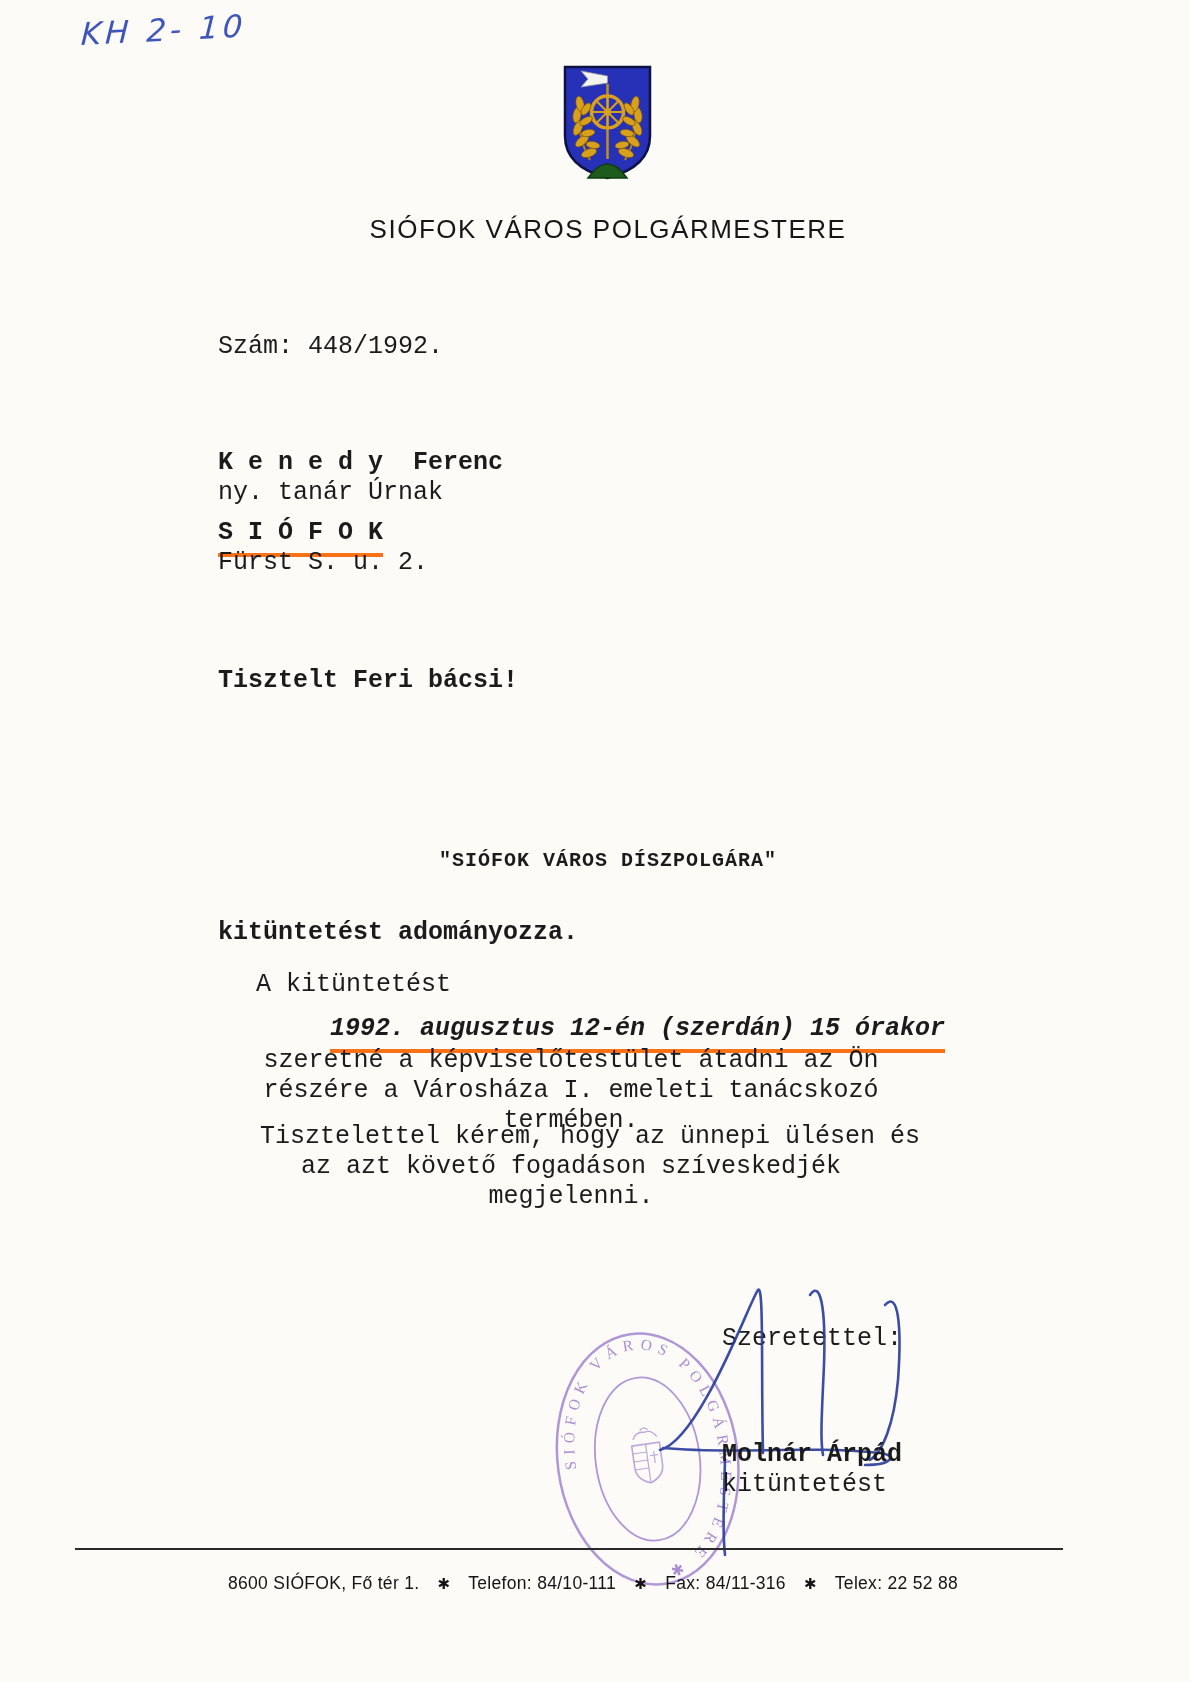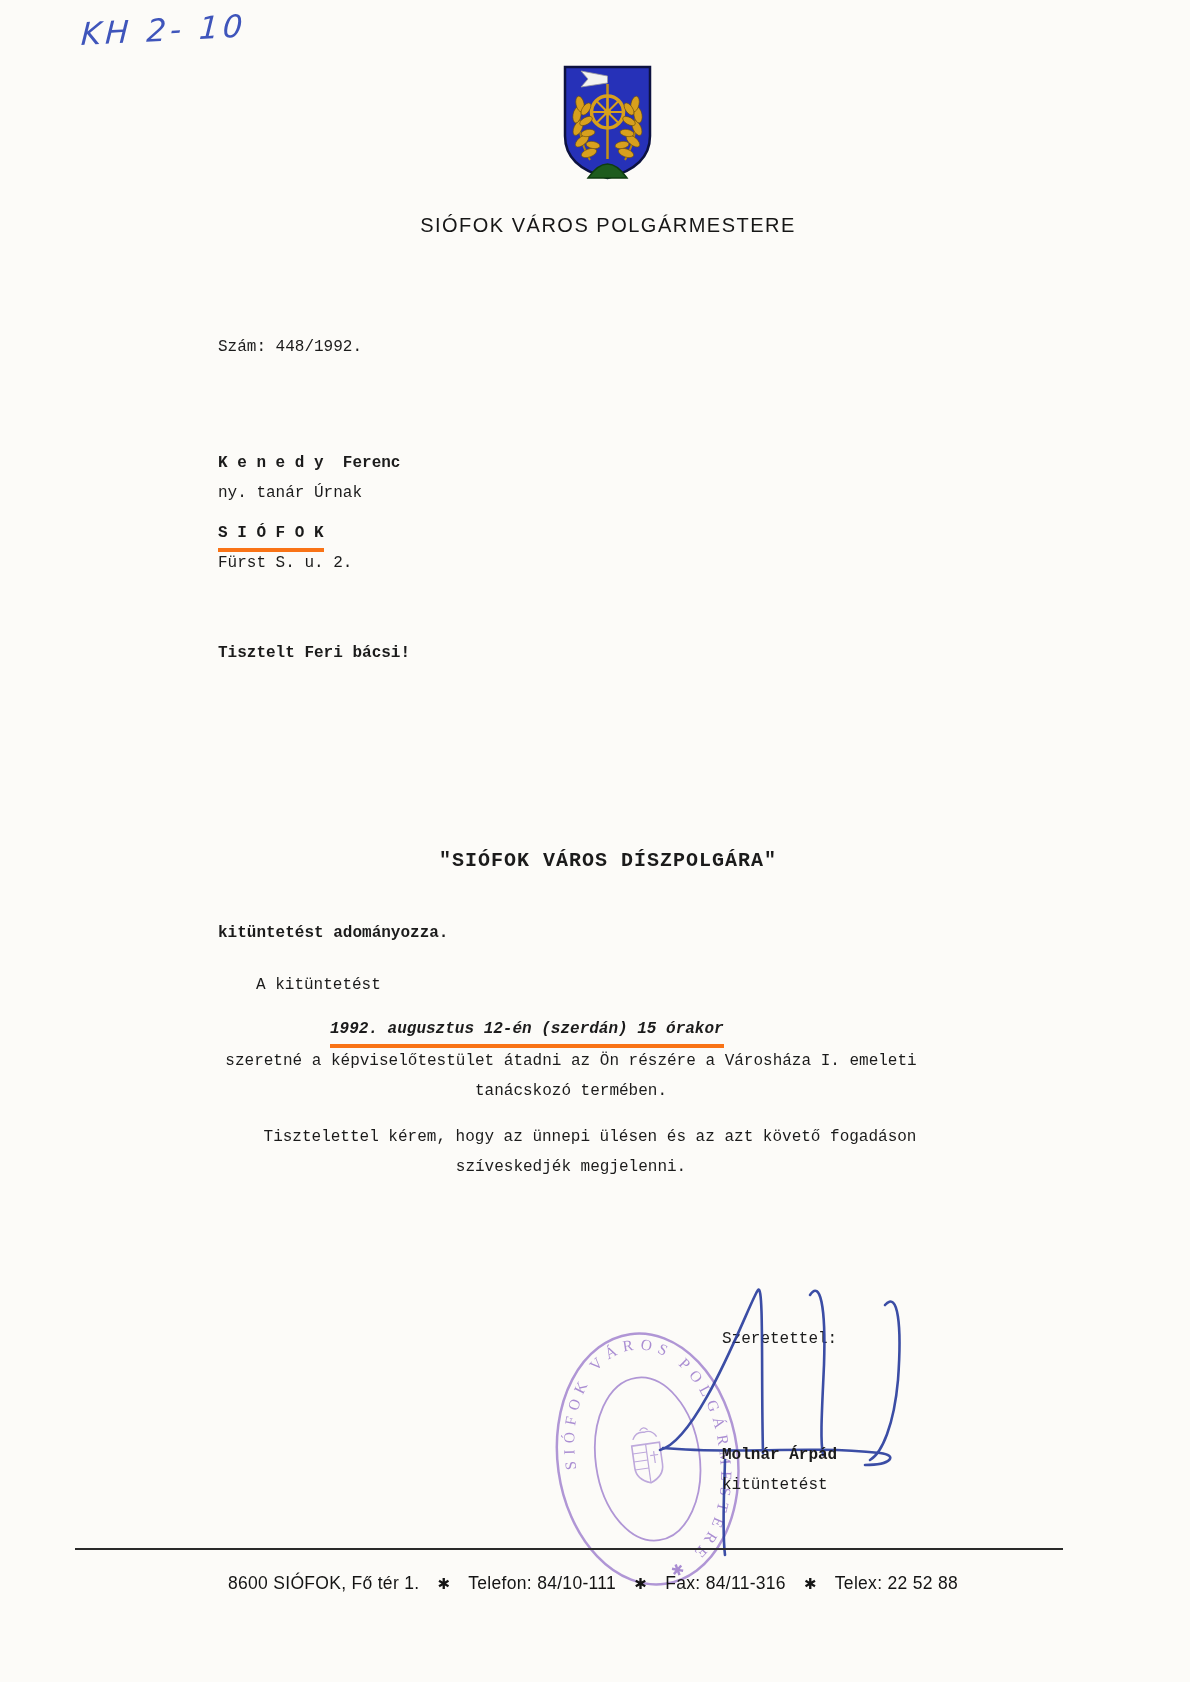--- a/index.html
+++ b/index.html
@@ -6,39 +6,39 @@
   .page{
     position:relative;
     width:1190px;height:1682px;
     margin:0 auto;
     background:#fcfbf8;
     overflow:hidden;
     font-family:"Liberation Mono","DejaVu Sans Mono",monospace;
     color:#1b1b1b;
   }
   .abs{position:absolute;}
-  .mono{font-family:"Liberation Mono","DejaVu Sans Mono",monospace;font-size:16px;line-height:30px;color:#1b1b1b;}
+  .mono{font-family:"Liberation Mono","DejaVu Sans Mono",monospace;font-size:25px;line-height:30px;color:#1b1b1b;}
   .pre{white-space:pre;}
   .bold{font-weight:bold;}
   .handnote{
     font-family:"DejaVu Sans",sans-serif;
     font-style:italic;
     font-size:31px;
     letter-spacing:4px;
     color:#3f55bb;
     transform:rotate(-3deg) skewX(-6deg);
     transform-origin:left top;
   }
   .org-title{
     width:100%;
     text-align:center;
     padding-left:26px;
     box-sizing:border-box;
     font-family:"Liberation Sans","DejaVu Sans",sans-serif;
-    font-size:20px;
+    font-size:26px;
     letter-spacing:1.5px;
     color:#161616;
   }
   .para{width:712px;margin:0;text-align:center;}
   .justify{text-align:justify;text-indent:38px;}
   .indent{text-indent:38px;}
   .underline{border-bottom:4px solid #f97316;padding-bottom:6px;}
   .award-title{
     width:100%;text-align:center;padding-left:26px;box-sizing:border-box;
     font-weight:bold;font-size:20px;letter-spacing:1px;
@@ -96,21 +96,21 @@
 
   <div class="abs mono" style="left:218px;top:448px;">
     <div class="bold pre">K e n e d y  Ferenc</div>
     <div>ny. tanár Úrnak</div>
     <div style="margin-top:10px;">
       <span class="bold pre underline">S I Ó F O K</span>
     </div>
     <div>Fürst S. u. 2.</div>
   </div>
 
-  <div class="abs mono bold" style="left:218px;top:638px;">Tisztelt Feri bácsi!</div>
+  <div class="abs mono bold" style="left:218px;top:666px;">Tisztelt Feri bácsi!</div>
 
 
   <div class="abs mono award-title" style="top:846px;">"SIÓFOK VÁROS DÍSZPOLGÁRA"</div>
 
   <div class="abs mono bold" style="left:218px;top:918px;">kitüntetést adományozza.</div>
 
   <div class="abs mono" style="left:256px;top:970px;">A kitüntetést</div>
 
   <div class="abs mono bold" style="left:330px;top:1014px;font-style:italic;">
     <span class="underline">1992. augusztus 12-én (szerdán) 15 órakor</span>

